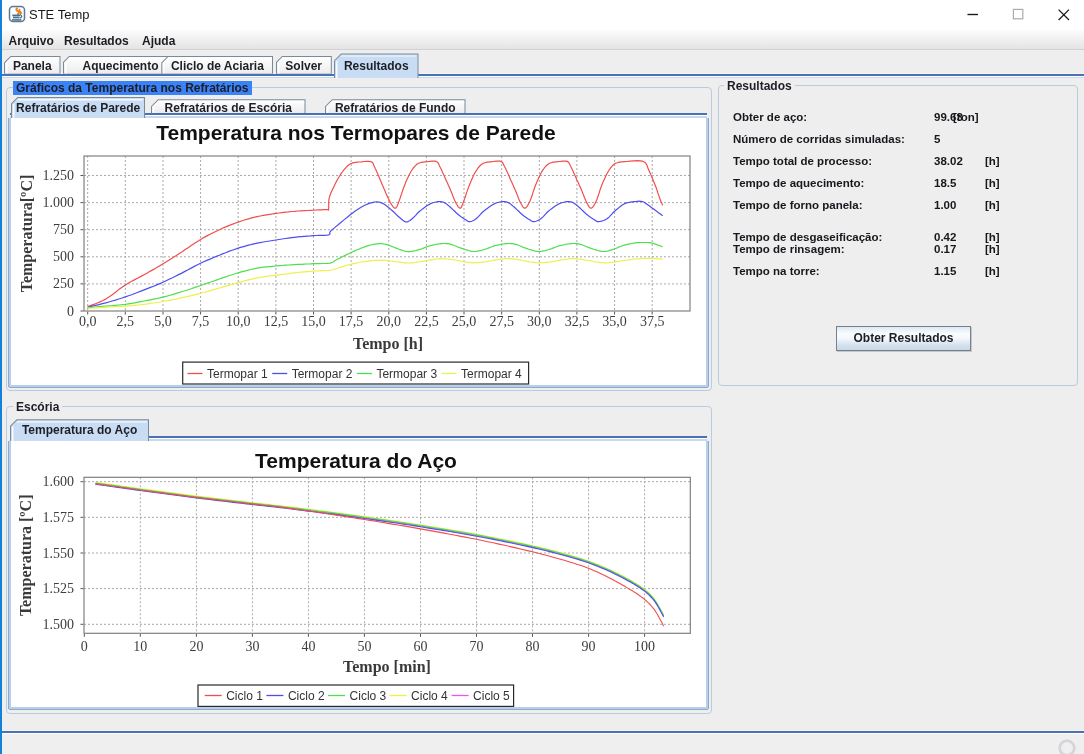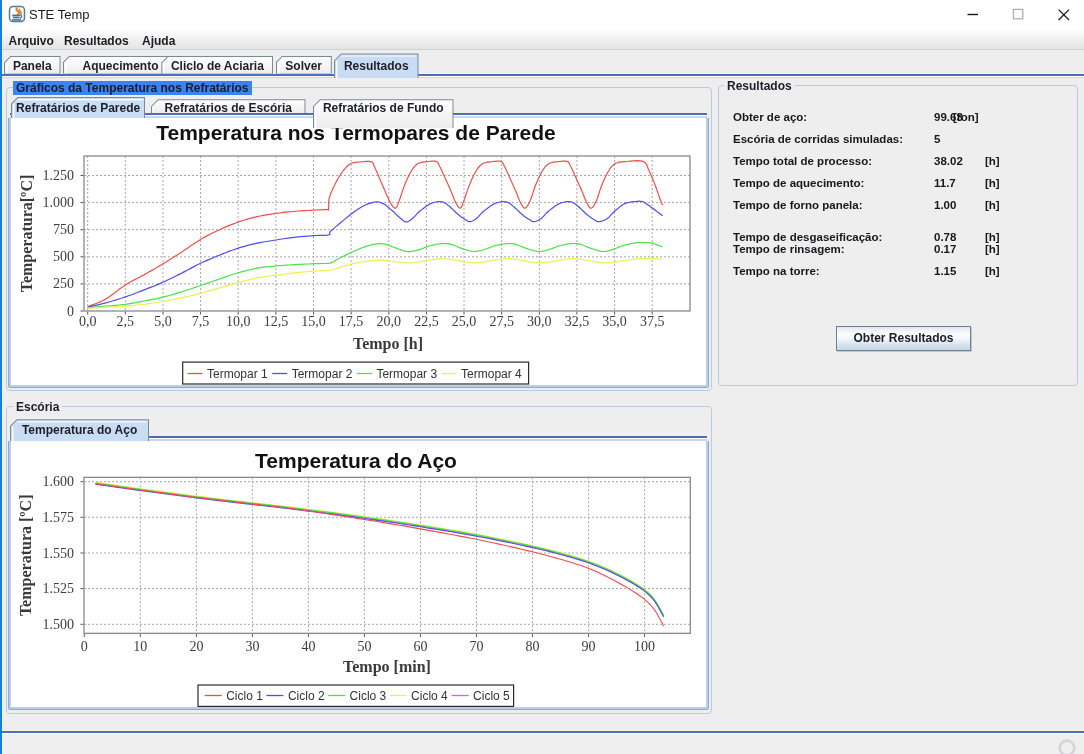--- a/index.html
+++ b/index.html
@@ -92,21 +92,21 @@
       <div style="position:absolute;left:1px;top:1px;right:1px;bottom:0;clip-path:polygon(0 100%,0 6px,6px 0,100% 0,100% 100%);background:#c8dcf3;box-shadow:inset 1.5px 1.5px 0 rgba(255,255,255,.85);"></div>
       <div style="position:absolute;left:0;right:0;top:4.9px;text-align:center;line-height:12px;font-weight:bold;font-size:12px;color:#1e1e26;">Refratários de Parede</div>
     </div>
   </div>
 <div style="position:absolute;left:151px;top:99.2px;width:154.5px;height:14px;clip-path:polygon(0 100%,0 7px,7px 0,100% 0,100% 100%);background:#7a8a99;z-index:3">
     <div style="position:absolute;left:1px;top:1px;right:1px;bottom:0;clip-path:polygon(0 100%,0 6.4px,6.4px 0,100% 0,100% 100%);background:linear-gradient(#ffffff,#ececec);">
       <div style="position:absolute;left:1px;top:1px;right:1px;bottom:0;clip-path:polygon(0 100%,0 6px,6px 0,100% 0,100% 100%);background:transparent;box-shadow:inset 1.5px 1.5px 0 rgba(255,255,255,.85);"></div>
       <div style="position:absolute;left:0;right:0;top:2.3px;text-align:center;line-height:12px;font-weight:bold;font-size:12px;color:#1e1e26;">Refratários de Escória</div>
     </div>
   </div>
-<div style="position:absolute;left:313px;top:99.2px;width:140.5px;height:29px;clip-path:polygon(0 100%,0 7px,7px 0,100% 0,100% 100%);background:#7a8a99;z-index:3">
+<div style="position:absolute;left:325px;top:99.2px;width:140.5px;height:14px;clip-path:polygon(0 100%,0 7px,7px 0,100% 0,100% 100%);background:#7a8a99;z-index:3">
     <div style="position:absolute;left:1px;top:1px;right:1px;bottom:0;clip-path:polygon(0 100%,0 6.4px,6.4px 0,100% 0,100% 100%);background:linear-gradient(#ffffff,#ececec);">
       <div style="position:absolute;left:1px;top:1px;right:1px;bottom:0;clip-path:polygon(0 100%,0 6px,6px 0,100% 0,100% 100%);background:transparent;box-shadow:inset 1.5px 1.5px 0 rgba(255,255,255,.85);"></div>
       <div style="position:absolute;left:0;right:0;top:2.3px;text-align:center;line-height:12px;font-weight:bold;font-size:12px;color:#1e1e26;">Refratários de Fundo</div>
     </div>
   </div>
 
 <div class="abs" style="left:9px;top:118px;width:698.5px;height:269px;background:#ffffff;border-left:2px solid #b7cfec;border-right:2px solid #b7cfec;border-bottom:2px solid #b7cfec;box-shadow:0 1px 0 #8fa9c8, -1px 0 0 #8fa9c8, 1px 0 0 #8fa9c8;"></div>
 <div class="abs" style="left:11px;top:118px;width:695px;height:267px;">
 <svg width="695" height="267" viewBox="0 0 695 267" style="position:absolute;left:0;top:0">
 <text x="345" y="21.5" text-anchor="middle" font-family="Liberation Sans" font-size="21" font-weight="bold" fill="#111">Temperatura nos Termopares de Parede</text>
@@ -301,42 +301,42 @@
 </div>
 
 <div class="abs" style="left:717.5px;top:84.5px;width:360px;height:301px;border:1px solid #b9cbe0;border-radius:4px;"></div>
 <div class="abs" style="left:724px;top:78.5px;background:#eeeeee;padding:0 3px;font-weight:bold;font-size:12px;color:#1d1d26;z-index:2">Resultados</div>
 <div class="rrow" style="top:110.5px">
     <span style="position:absolute;left:733px">Obter de aço:</span>
     <span style="position:absolute;left:934px">99.63</span>
     <span style="position:absolute;left:953px">[ton]</span>
   </div>
 <div class="rrow" style="top:132.5px">
-    <span style="position:absolute;left:733px">Escória de corridas simuladas:</span>
+    <span style="position:absolute;left:733px">Número de corridas simuladas:</span>
     <span style="position:absolute;left:934px">5</span>
     <span style="position:absolute;left:985px"></span>
   </div>
 <div class="rrow" style="top:154.5px">
     <span style="position:absolute;left:733px">Tempo total de processo:</span>
     <span style="position:absolute;left:934px">38.02</span>
     <span style="position:absolute;left:985px">[h]</span>
   </div>
 <div class="rrow" style="top:176.5px">
     <span style="position:absolute;left:733px">Tempo de aquecimento:</span>
-    <span style="position:absolute;left:934px">11.7</span>
+    <span style="position:absolute;left:934px">18.5</span>
     <span style="position:absolute;left:985px">[h]</span>
   </div>
 <div class="rrow" style="top:198.5px">
     <span style="position:absolute;left:733px">Tempo de forno panela:</span>
     <span style="position:absolute;left:934px">1.00</span>
     <span style="position:absolute;left:985px">[h]</span>
   </div>
 <div class="rrow" style="top:231px">
     <span style="position:absolute;left:733px">Tempo de desgaseificação:</span>
-    <span style="position:absolute;left:934px">0.78</span>
+    <span style="position:absolute;left:934px">0.42</span>
     <span style="position:absolute;left:985px">[h]</span>
   </div>
 <div class="rrow" style="top:242.5px">
     <span style="position:absolute;left:733px">Tempo de rinsagem:</span>
     <span style="position:absolute;left:934px">0.17</span>
     <span style="position:absolute;left:985px">[h]</span>
   </div>
 <div class="rrow" style="top:264.5px">
     <span style="position:absolute;left:733px">Tempo na torre:</span>
     <span style="position:absolute;left:934px">1.15</span>

